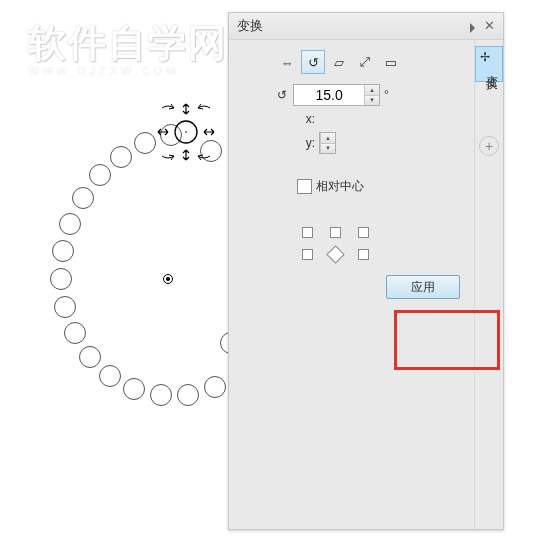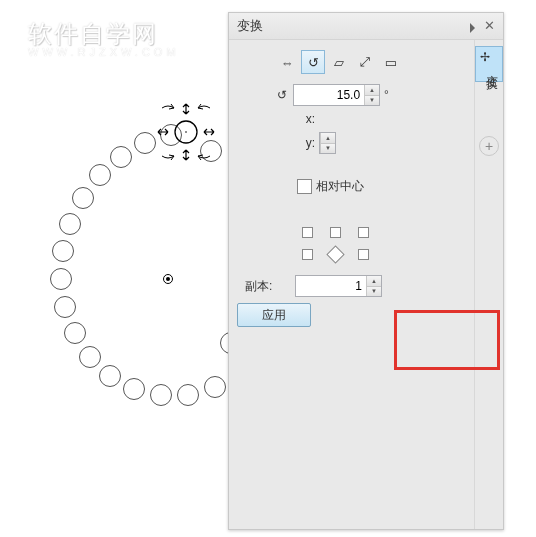--- a/index.html
+++ b/index.html
@@ -1,17 +1,17 @@
 <!DOCTYPE html>
 <html><head>
 <meta charset="utf-8">
 <style>
 body{margin:0;width:536px;height:537px;background:#fff;font-family:"Microsoft YaHei",SimSun,sans-serif;font-size:12px;color:#333;position:relative;overflow:hidden}
 .watermark{position:absolute;top:18px;left:28px;font-family:sans-serif;pointer-events:none}
-.watermark .wm-main{font-size:24px;font-weight:normal;color:#fff;text-shadow:0 0 2px #ccc,1px 1px 1px #ccc;letter-spacing:2px}
+.watermark .wm-main{font-size:38px;font-weight:bold;color:#fff;text-shadow:0 0 2px #ccc,1px 1px 1px #ccc;letter-spacing:2px}
 .watermark .wm-sub{font-size:11px;color:#fff;text-shadow:0 0 1px #ccc;letter-spacing:4px;margin-top:-4px}
 .canvas{position:absolute;top:0;left:0;width:536px;height:537px}
 .circle{position:absolute;width:20px;height:20px;border:1px solid #555;border-radius:50%;background:transparent}
 .center-dot{position:absolute;width:8px;height:8px;border:1px solid #000;border-radius:50%}
 .center-dot::after{content:"";position:absolute;top:2px;left:2px;width:4px;height:4px;background:#000;border-radius:50%}
 .sel-handles{position:absolute}
 .sel-handles svg{overflow:visible}
 
 .panel{position:absolute;top:12px;left:228px;width:274px;height:516px;background:#e9e9e9;border:1px solid #c8c8c8;box-shadow:0 1px 3px rgba(0,0,0,.2)}
 .panel-title{height:26px;line-height:26px;padding:0 8px;border-bottom:1px solid #d4d4d4;background:linear-gradient(#efefef,#e3e3e3);display:flex;align-items:center;justify-content:space-between}
@@ -31,39 +31,39 @@
 
 .tool-row{display:flex;gap:2px;margin-bottom:10px;padding-left:38px}
 .tool-btn{width:22px;height:22px;border:1px solid transparent;display:flex;align-items:center;justify-content:center;font-size:13px;cursor:pointer;background:transparent}
 .tool-btn.active{background:linear-gradient(#eaf4fb,#cfe8f7);border-color:#8ab8d8}
 
 .row{display:flex;align-items:center;margin-bottom:6px}
 .row .lbl{width:56px;text-align:right;padding-right:6px}
 .row .lbl-s{width:18px;text-align:right;padding-right:4px}
 .unit{margin-left:4px;color:#444}
 .spinner{display:flex;align-items:stretch;border:1px solid #abadb3;background:#fff;height:20px}
-.spinner input{border:none;width:62px;padding:0 4px;font-size:12px;outline:none;text-align:right}
+.spinner input{border:none;width:62px;padding:0 4px;font-size:14px;outline:none;text-align:center}
 .spinner.wide input{width:78px}
 .spinner .sp-btns{display:flex;flex-direction:column;width:14px;border-left:1px solid #c8c8c8}
 .spinner .sp-btns span{flex:1;display:flex;align-items:center;justify-content:center;font-size:6px;color:#555;background:linear-gradient(#f5f5f5,#e1e1e1);cursor:pointer}
 .spinner .sp-btns span:first-child{border-bottom:1px solid #c8c8c8}
 
 .section-lbl{margin:4px 0 8px 8px}
 .indent{padding-left:60px}
 .chk-row{display:flex;align-items:center;gap:4px;margin:24px 0}
 .chk{width:13px;height:13px;border:1px solid #888;background:#fff;cursor:pointer}
 
 .origin-grid{display:grid;grid-template-columns:repeat(3,20px);grid-template-rows:repeat(2,18px);gap:4px 8px;margin:4px 0 2px 0}
 .og-cell{display:flex;align-items:center;justify-content:center}
 .og-box{width:9px;height:9px;border:1px solid #888;background:#fff}
 .og-pointer{width:11px;height:11px;border:1px solid #888;background:#fff;transform:rotate(45deg)}
 .og-row2{display:flex;align-items:center;gap:8px;margin-bottom:10px}
 
 .btn{min-width:72px;height:22px;border:1px solid #7aa6c2;background:linear-gradient(#e9f4fb,#c7e4f4);border-radius:2px;cursor:pointer;display:flex;align-items:center;justify-content:center;font-size:12px}
-.btn-wrap{display:flex;padding-right:6px}
+.btn-wrap{display:flex;justify-content:flex-end;padding-right:6px}
 
 .highlight{position:absolute;border:3px solid #e1332d;pointer-events:none}
 
 .rot-ico{display:inline-block;transform:scaleX(-1)}
 </style>
 </head>
 <body>
 
 <div class="canvas">
 
@@ -191,30 +191,20 @@
             <div class="og-cell">
                 <div class="og-pointer"></div>
               </div>
             <div class="og-cell">
                 <div class="og-box"></div>
               </div>
           </div>
         </div>
       </div>
 
-      <div class="row" style="margin-top:10px">
-        <span class="lbl" style="width:44px;text-align:left;padding-left:8px">副本:</span>
-        <div class="spinner">
-          <input value="1" style="">
-          <div class="sp-btns">
-              <span>▲</span>
-              <span>▼</span>
-            </div>
-        </div>
-      </div>
 
       <div class="btn-wrap">
         <div class="btn">
             <span>应用</span>
           </div>
       </div>
     </div>
 
     <div class="panel-side">
       <div class="tab-vert">

